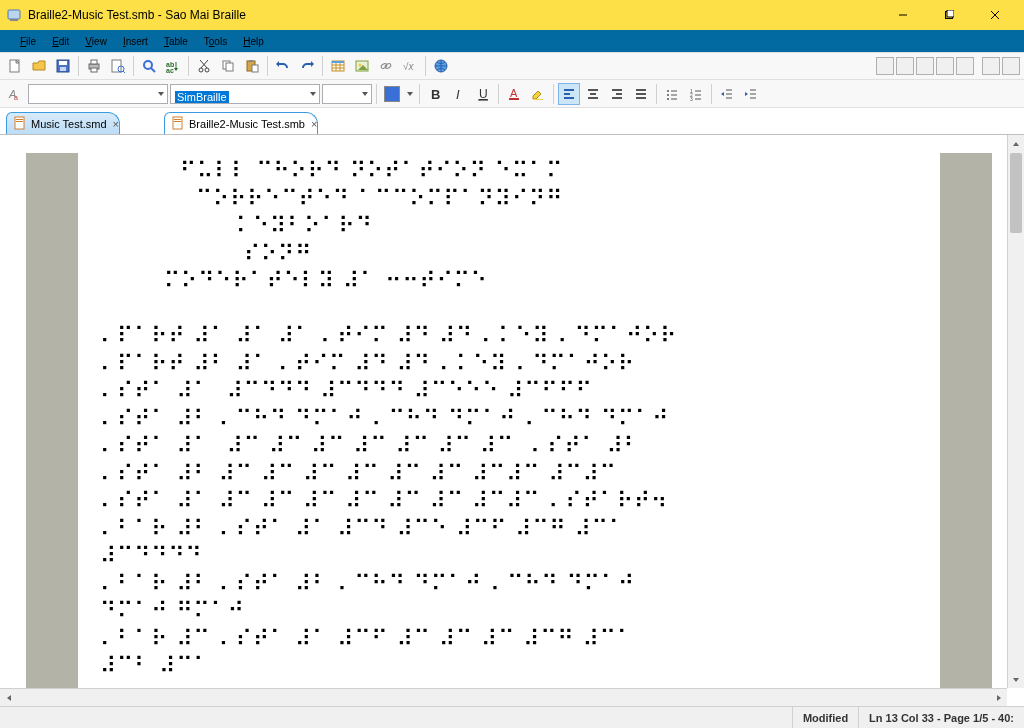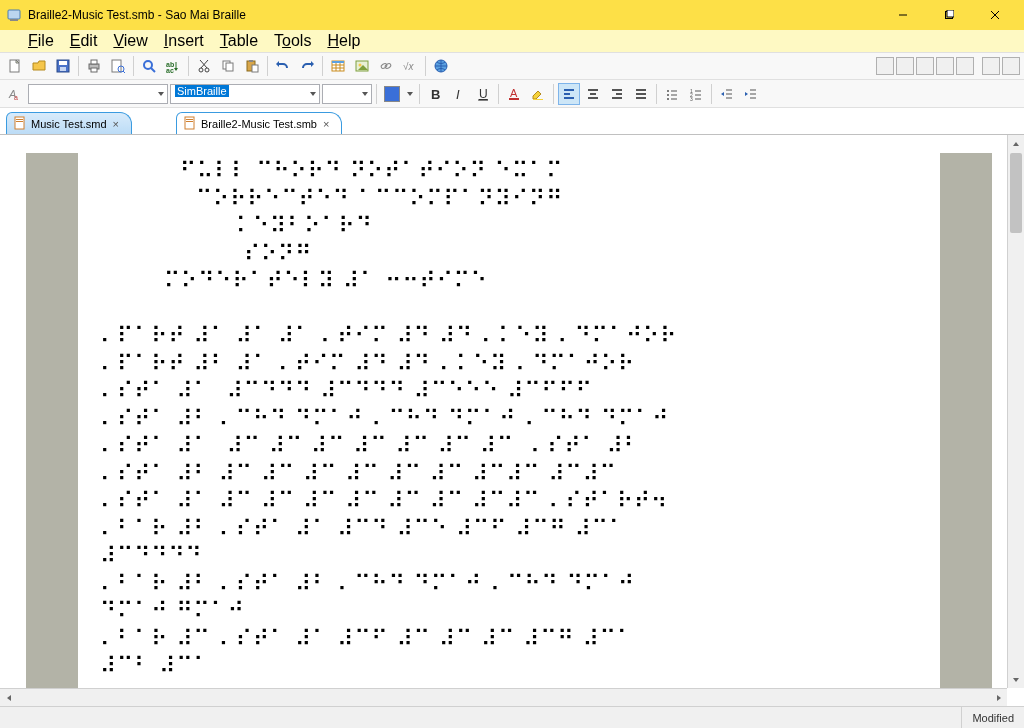--- a/index.html
+++ b/index.html
@@ -7,41 +7,41 @@
 
 
 .titlebar { height: 30px; display: flex; align-items: center; padding: 0 6px; background: #fde047; }
 .titlebar .app-icon { width: 16px; height: 16px; margin-right: 6px; }
 .titlebar .title { font-size: 12px; color: #000; flex: 0 0 auto; }
 .titlebar .spacer { flex: 1; }
 .winbtn { width: 46px; height: 30px; display: flex; align-items: center; justify-content: center; }
 .winbtn svg { width: 10px; height: 10px; }
 
 
-.menubar { height: 22px; display: flex; align-items: center; padding: 0 20px; font-size: 16px; background: #fef9c3; }
+.menubar { height: 22px; display: flex; align-items: center; padding: 0 12px; font-size: 10px; background: #0369a1; }
 .menubar .menu-item { padding: 2px 8px; cursor: default; }
 .menubar .menu-item .ul { text-decoration: underline; }
 
 
 .toolbar-row { height: 28px; display: flex; align-items: center; border-top: 1px solid #e0e0e0; border-bottom: 1px solid #e0e0e0; background: #f8f8f8; padding: 0 4px; gap: 2px; }
 .toolbar-row.second { border-top: none; }
 .tb-btn { width: 22px; height: 22px; display: flex; align-items: center; justify-content: center; border: 1px solid transparent; }
 .tb-sep { width: 1px; height: 20px; background: #d0d0d0; margin: 0 2px; }
 .tb-btn svg, .tb-icon svg { width: 16px; height: 16px; }
-.tb-combo { height: 20px; border: 1px solid #abadb3; background: #fff; font-size: 11px; padding: 0 16px 0 4px; position: relative; display: flex; align-items: flex-start; }
+.tb-combo { height: 20px; border: 1px solid #abadb3; background: #fff; font-size: 11px; padding: 0 16px 0 4px; position: relative; display: flex; align-items: flex-end; }
 .tb-combo .chev { position: absolute; right: 2px; top: 50%; transform: translateY(-50%); }
 .tb-combo.sel { background: #fff; }
 .tb-combo .selline { background: #0078d7; color: #fff; padding: 0 2px; }
 .tb-color-swatch { width: 16px; height: 16px; border: 1px solid #888; }
 .tb-right-boxes { margin-left: auto; display: flex; gap: 2px; }
 .tb-right-boxes .rb { width: 18px; height: 18px; border: 1px solid #b0b0b0; background: #f0f0f0; }
 
 
 .doc-tabs { height: 26px; display: flex; align-items: flex-end; padding: 2px 6px 0 6px; background: #fff; }
-.doc-tab { height: 22px; display: flex; align-items: center; gap: 4px; padding: 0 12px 0 6px;
+.doc-tab { height: 22px; display: flex; align-items: center; gap: 4px; padding: 0 0 0 6px;
   border: 1px solid #3a9be0; border-bottom: none; border-top-left-radius: 6px; border-top-right-radius: 12px;
   font-size: 11px; margin-right: 4px; position: relative; }
 .doc-tab.inactive { background: linear-gradient(#d8ebfb, #bcdcf6); }
 .doc-tab.active { background: #fff; margin-left: 40px; }
 .doc-tab .doc-icon svg { width: 14px; height: 14px; }
 .doc-tab .close-x { font-size: 11px; color: #555; margin-left: 2px; cursor: pointer; }
 
 
 .doc-wrap { position: relative; height: calc(728px - 30px - 22px - 28px - 28px - 26px - 22px); border-top: 1px solid #c0c0c0; background: #ffffff; }
 .doc-scroll { position: absolute; inset: 0 0 18px 0; overflow: hidden; }
@@ -55,21 +55,21 @@
 .vscroll { position: absolute; right: 0; top: 0; bottom: 18px; width: 17px; background: #f0f0f0; border-left: 1px solid #d0d0d0; }
 .vscroll .thumb { position: absolute; left: 2px; right: 2px; top: 18px; height: 80px; background: #c2c2c2; border-radius: 2px; }
 .vscroll .arrow { position: absolute; left: 0; right: 0; height: 17px; display: flex; align-items: center; justify-content: center; }
 .vscroll .arrow.up { top: 0; } .vscroll .arrow.down { bottom: 0; }
 .hscroll { position: absolute; left: 0; right: 17px; bottom: 0; height: 18px; background: #f0f0f0; border-top: 1px solid #d0d0d0; display: flex; justify-content: space-between; align-items: center; }
 .hscroll .arrow { width: 17px; display: flex; align-items: center; justify-content: center; }
 
 
 .statusbar { height: 22px; border-top: 1px solid #d0d0d0; display: flex; align-items: center; font-size: 11px; color: #333; background: #f0f0f0; }
 .statusbar .sb-spacer { flex: 1; }
-.statusbar .sb-cell { padding: 0 10px; border-left: 1px solid #d0d0d0; height: 100%; display: flex; align-items: center; }
+.statusbar .sb-cell { padding: 0 10px; border-left: 1px solid #d0d0d0; height: 100%; display: flex; align-items: center; font-weight: bold; }
 
 .chev svg { width: 8px; height: 8px; }
 </style>
 </head>
 <body>
 
 <div class="titlebar">
   <span class="app-icon">
     <svg viewBox="0 0 16 16">
         <rect x="2" y="3" width="12" height="9" rx="1" fill="#bcd5ef" stroke="#4a7cb0"></rect>
@@ -443,13 +443,14 @@
         <svg width="8" height="8" viewBox="0 0 8 8">
           <polygon points="6,4 2,1 2,7" fill="#666"></polygon>
         </svg>
       </div>
   </div>
 </div>
 
 <div class="statusbar">
   <div class="sb-spacer"></div>
   <div class="sb-cell">Modified</div>
+  <div class="sb-cell">Ln 13 Col 33 - Page 1/5 - 40:</div>
 </div>
 
 </body></html>

